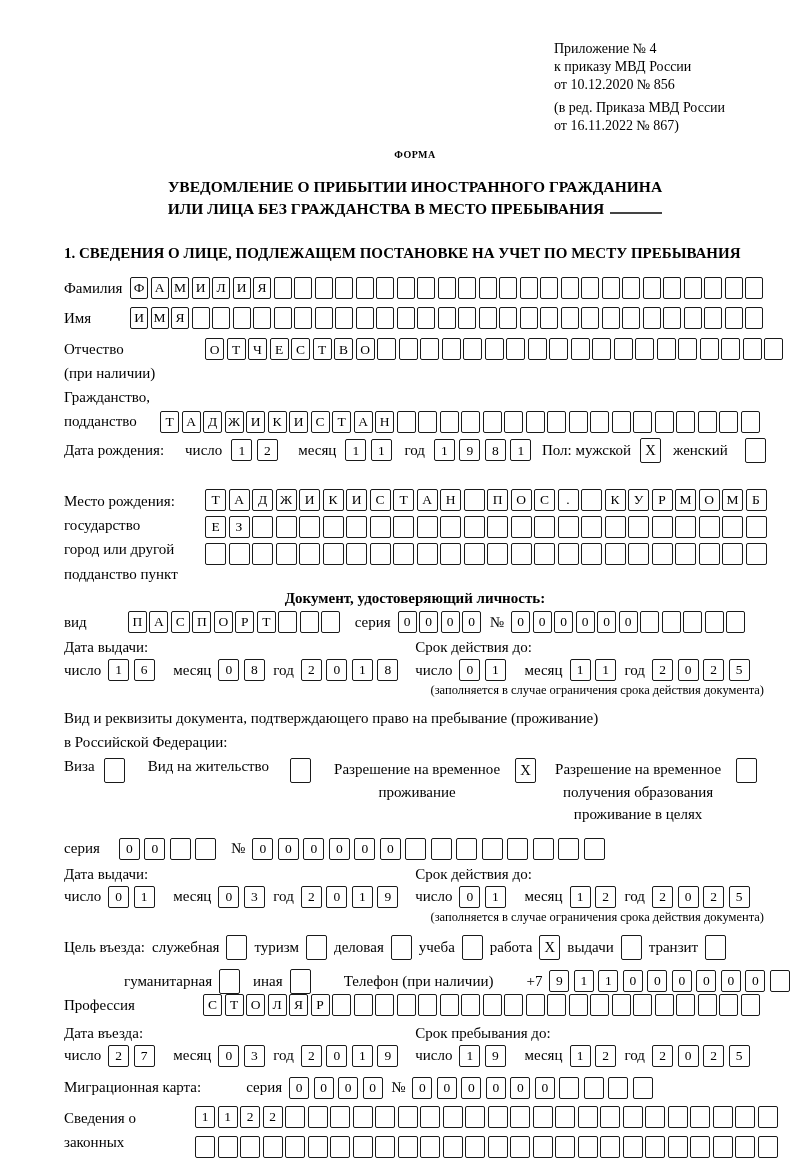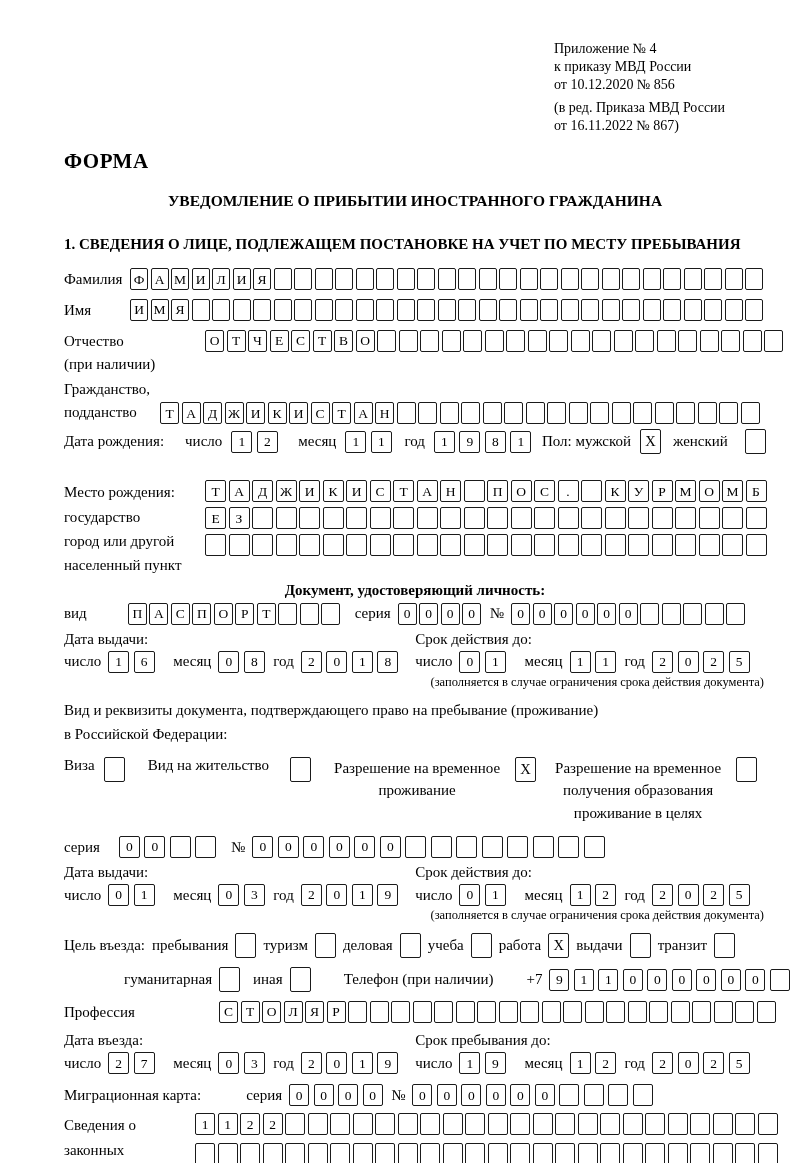--- a/index.html
+++ b/index.html
@@ -4,21 +4,21 @@
 <style>
   html,body{margin:0;padding:0;background:#fff;}
   .page{
     width:800px;height:1163px;box-sizing:border-box;position:relative;
     background:#fff;color:#000;overflow:hidden;
     font-family:"Liberation Serif","DejaVu Serif",serif;font-size:15px;
     padding:40px 34px 0 64px;
   }
   .hdr{margin-left:auto;width:212px;line-height:1.3;font-size:14px;}
   .hdr-note{margin-top:4px;}
-  .forma{text-align:left;font-weight:bold;margin-top:14px;font-size:21px;letter-spacing:.5px;}
+  .forma{text-align:center;font-weight:bold;margin-top:14px;font-size:10px;letter-spacing:.5px;}
   .title{text-align:center;font-weight:bold;margin-top:16px;font-size:15.5px;line-height:1.45;}
   .blank-line{display:inline-block;width:52px;border-bottom:2px solid #444;height:12px;margin-left:6px;}
   .section1{font-weight:bold;margin-top:24px;font-size:15px;}
   .row{display:flex;align-items:flex-start;}
   .lblcol{flex:0 0 auto;line-height:1.55;}
   .lbl{white-space:nowrap;}
   .boxes{display:flex;flex-wrap:nowrap;}
   .cell{
     flex:0 0 auto;width:var(--cw,16px);height:20px;border:1.5px solid #1a1a1a;border-radius:2px;
     margin-right:2.5px;display:flex;align-items:center;justify-content:center;
@@ -30,21 +30,21 @@
     align-items:center;justify-content:center;font-size:14.5px;flex:0 0 auto;vertical-align:middle;
   }
   .doc-header{text-align:center;font-weight:bold;margin-top:4px;}
   .dates-row{display:flex;justify-content:space-between;padding-right:12px;margin-top:6px;}
   .date-col{display:flex;flex-direction:column;}
   .date-head{margin-bottom:3px;}
   .date-line{display:flex;align-items:center;}
   .date-line .lbl{margin-right:7px;}
   .date-line .ml{margin-left:14px;}
   .date-note{text-align:right;font-size:12.5px;margin-top:2px;padding-right:2px;white-space:nowrap;}
-  .permits{display:flex;align-items:flex-start;margin-top:11px;gap:9px;}
+  .permits{display:flex;align-items:flex-start;margin-top:4px;gap:9px;}
   .permit-multi{text-align:center;line-height:1.5;}
   .purpose{display:flex;align-items:center;gap:7px;margin-top:10px;flex-wrap:nowrap;}
   .purpose .lbl{white-space:nowrap;}
 </style>
 </head>
 <body>
 
 <div class="page">
 
   <div class="hdr">
@@ -54,20 +54,23 @@
     <div class="hdr-note">
       <div>(в ред. Приказа МВД России</div>
       <div>от 16.11.2022 № 867)</div>
     </div>
   </div>
 
   <div class="forma">ФОРМА</div>
 
   <div class="title">
     <div>УВЕДОМЛЕНИЕ О ПРИБЫТИИ ИНОСТРАННОГО ГРАЖДАНИНА</div>
+    <div>
+      <span>ИЛИ ЛИЦА БЕЗ ГРАЖДАНСТВА В МЕСТО ПРЕБЫВАНИЯ</span><span class="blank-line"></span>
+    </div>
   </div>
 
   <div class="section1">1. СВЕДЕНИЯ О ЛИЦЕ, ПОДЛЕЖАЩЕМ ПОСТАНОВКЕ НА УЧЕТ ПО МЕСТУ ПРЕБЫВАНИЯ</div>
 
   <div class="row" style="margin-top:15px;">
     <div class="lblcol" style="width:66px;">Фамилия</div>
     <div class="boxes">
         <span class="cell">Ф</span>
         <span class="cell">А</span>
         <span class="cell">М</span>
@@ -235,21 +238,21 @@
     <span class="checkbox">X</span>
     <span class="lbl" style="margin-left:10px;">женский</span>
     <span class="checkbox" style="margin-left:8px;"></span>
   </div>
 
   <div class="row" style="margin-top:26px;">
     <div class="lblcol" style="width:141px;line-height:1.62;">
       <div>Место рождения:</div>
       <div>государство</div>
       <div>город или другой</div>
-      <div>населенный пункт</div>
+      <div>подданство пункт</div>
     </div>
     <div>
       <div class="boxes" style="--cw:19px;">
           <span class="cell">Т</span>
           <span class="cell">А</span>
           <span class="cell">Д</span>
           <span class="cell">Ж</span>
           <span class="cell">И</span>
           <span class="cell">К</span>
           <span class="cell">И</span>
@@ -506,21 +509,21 @@
             <span class="cell">2</span>
             <span class="cell">5</span>
           </span>
       </div>
     </div>
   </div>
   <div class="date-note">(заполняется в случае ограничения срока действия документа)</div>
 
   <div class="purpose">
     <span class="lbl">Цель въезда:</span>
-    <span class="lbl">пребывания</span>
+    <span class="lbl">служебная</span>
     <span class="checkbox"></span>
     <span class="lbl">туризм</span>
     <span class="checkbox"></span>
     <span class="lbl">деловая</span>
     <span class="checkbox"></span>
     <span class="lbl">учеба</span>
     <span class="checkbox"></span>
     <span class="lbl">работа</span>
     <span class="checkbox">X</span>
     <span class="lbl">выдачи</span>
@@ -543,21 +546,21 @@
         <span class="cell">0</span>
         <span class="cell">0</span>
         <span class="cell">0</span>
         <span class="cell">0</span>
         <span class="cell">0</span>
         <span class="cell">0</span>
         <span class="cell"></span>
       </span>
   </div>
 
-  <div class="row" style="margin-top:9px;gap:16px;">
+  <div class="row" style="">
     <div class="lblcol" style="width:139px;">Профессия</div>
     <div class="boxes" style="--cw:17px;">
         <span class="cell">С</span>
         <span class="cell">Т</span>
         <span class="cell">О</span>
         <span class="cell">Л</span>
         <span class="cell">Я</span>
         <span class="cell">Р</span>
         <span class="cell"></span>
         <span class="cell"></span>

